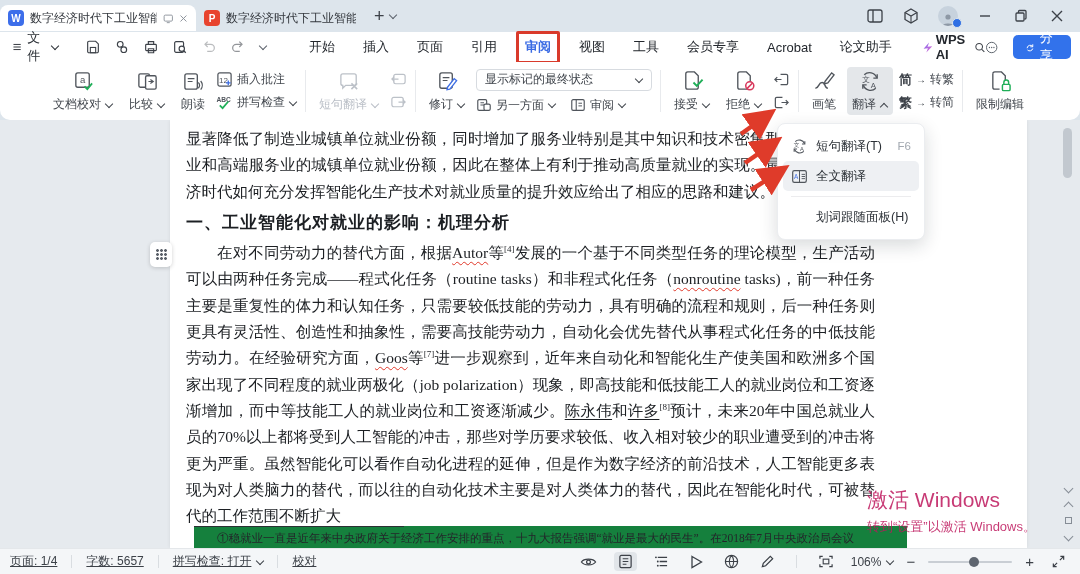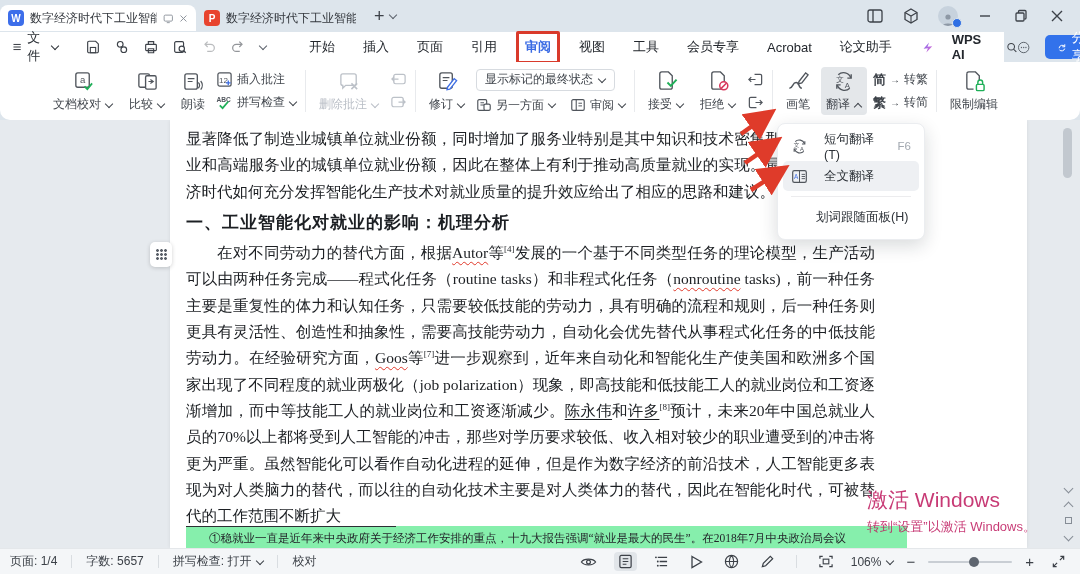--- a/index.html
+++ b/index.html
@@ -19,62 +19,62 @@
   .tab-mini { color:#8a9099; font-size:11px; }
   .newtab { display:flex; align-items:center; gap:4px; margin-left:10px; color:#3c4148; font-size:18px; }
   .tb-right { margin-left:auto; display:flex; align-items:center; gap:18px; padding-right:14px; }
   .tb-ic { width:18px; height:18px; display:block; }
   .avatar-wrap { position:relative; width:20px; height:20px; }
   .avatar { width:20px; height:20px; border-radius:50%; background:#c7d2dd; display:flex; align-items:flex-end; justify-content:center; overflow:hidden; }
   .avatar svg { width:14px; height:14px; }
   .av-badge { position:absolute; right:-4px; bottom:-2px; width:10px; height:10px; border-radius:50%; background:#2f6fe4; border:1.5px solid #dde5ec; }
 
   
-  .menubar { position:absolute; top:32px; left:0; width:1004px; height:30px; background:#fff; display:flex; align-items:center; font-size:13px; }
+  .menubar { position:absolute; top:32px; left:0; width:1080px; height:30px; background:#fff; display:flex; align-items:center; font-size:13px; }
   .file-btn { display:flex; align-items:center; gap:5px; padding:0 10px 0 12px; color:#2b3036; }
   .vdiv { width:1px; height:16px; background:#e3e6ea; margin:0 6px; }
   .qicons { display:flex; align-items:center; gap:13px; padding:0 6px; }
   .qicons svg { width:16px; height:16px; display:block; }
   .menu-tabs { display:flex; align-items:center; gap:28px; margin-left:36px; color:#23272d; }
   .menu-tab { cursor:default; white-space:nowrap; }
   .menu-tab.active { color:#3a6be4; font-weight:bold; position:relative; }
   .red-box { position:absolute; left:-9px; top:-7px; right:-9px; bottom:-8px; border:3px solid #d93a2b; border-radius:2px; }
-  .ai-zone { display:flex; align-items:center; gap:18px; margin-left:18px; }
+  .ai-zone { display:flex; align-items:center; gap:2px; margin-left:18px; }
   .share-zone { margin-left:auto; display:flex; align-items:center; gap:14px; padding-right:10px; }
   .share-btn { display:flex; align-items:center; gap:5px; background:#3272eb; color:#fff; font-size:13px; height:24px; padding:0 12px; border-radius:5px; }
 
   
   .ribbon { position:absolute; top:62px; left:0; width:1080px; height:58px; background:#fff; border-radius:0 0 10px 10px; display:flex; align-items:center; padding:0 4px 0 40px; }
   .rgroup { display:flex; align-items:center; gap:6px; padding:0 8px; }
   .rdiv { width:1px; height:42px; background:#e8eaed; }
   .rbtn { display:flex; flex-direction:column; align-items:center; justify-content:center; gap:3px; font-size:12px; color:#41464d; padding:2px 5px; border-radius:4px; white-space:nowrap; }
   .rbtn .ico { height:24px; display:flex; align-items:center; }
   .rbtn.disabled { color:#b9bec6; }
   .rbtn.pressed { background:#e4e7ea; }
   .rcol { display:flex; flex-direction:column; justify-content:center; gap:6px; }
   .rrow { display:flex; align-items:center; gap:4px; font-size:12px; color:#41464d; white-space:nowrap; }
   .rrow.disabled { color:#b9bec6; }
-  .combobox { display:flex; align-items:center; justify-content:space-between; width:139px; height:22px; border:1px solid #d7dbe0; border-radius:4px; padding:0 8px; font-size:12px; color:#41464d; background:#fff; }
+  .combobox { display:flex; align-items:center; justify-content:space-between; width:176px; height:22px; border:1px solid #d7dbe0; border-radius:4px; padding:0 8px; font-size:12px; color:#41464d; background:#fff; }
   .chev { display:inline-block; width:8px; height:8px; position:relative; }
   .chev::after { content:""; position:absolute; left:1px; top:0; width:5px; height:5px; border-right:1.3px solid currentColor; border-bottom:1.3px solid currentColor; transform:rotate(45deg); }
   .chev.up::after { transform:rotate(-135deg); top:3px; }
   .han-ic { font-size:13px; font-weight:bold; color:#3c4148; line-height:1; }
   .mini-arrow { font-size:10px; color:#3c4148; }
 
   
   .docarea { position:absolute; top:120px; left:0; width:1080px; height:428px; background:#e6eaee; overflow:hidden; }
   .page { position:absolute; left:170px; top:0; width:857px; height:428px; background:#fff; box-shadow:0 0 4px rgba(0,0,0,.08); overflow:hidden; }
   .textcol { margin:6px 152px 0 16px; font-family:"Liberation Serif","DejaVu Serif",serif; font-size:15.5px; line-height:26.3px; color:#1c1f23; text-align:justify; }
   .doc-para { text-align:justify; }
   .doc-para.indent { text-indent:2em; }
   .doc-heading { font-weight:bold; font-size:17px; margin:5px 0 4px 0; letter-spacing:1px; }
   .textcol sup { font-size:9px; vertical-align:super; line-height:0; }
   .run-u { text-decoration:underline; text-underline-offset:3px; }
   .run-wavy { text-decoration:underline; text-decoration-style:wavy; text-decoration-color:#e0382a; text-decoration-thickness:1px; text-underline-offset:3px; }
-  .footnote-block { position:absolute; left:16px; right:120px; bottom:0; background:#86efac; padding-bottom:2px; }
+  .footnote-block { position:absolute; left:24px; right:120px; bottom:0; background:#15803d; padding-bottom:2px; }
   .footnote-sep { width:210px; border-top:1.5px solid #2c2f33; margin-bottom:4px; }
   .footnote-text { font-family:"Liberation Serif","DejaVu Serif",serif; font-size:11.5px; color:#23262a; text-indent:2em; line-height:15px; white-space:nowrap; overflow:hidden; }
   .watermark { position:absolute; right:44px; bottom:12px; color:#be185d; opacity:.85; text-align:left; pointer-events:none; }
   .watermark .w1 { font-size:21px; }
   .watermark .w2 { font-size:13px; margin-top:4px; }
   .scroll-thumb { position:absolute; right:8px; top:8px; width:9px; height:50px; border-radius:5px; background:#c2c8cf; }
   .scroll-nav { position:absolute; right:7px; bottom:8px; display:flex; flex-direction:column; align-items:center; gap:9px; color:#868d96; }
   .snav-glyph { width:9px; height:7px; position:relative; }
   .snav-glyph::after { content:""; position:absolute; left:1px; top:0; width:6px; height:6px; border-right:1.5px solid currentColor; border-bottom:1.5px solid currentColor; transform:rotate(45deg); }
   .snav-glyph.up::after { transform:rotate(-135deg); top:2px; }
@@ -86,33 +86,33 @@
     radial-gradient(circle at 9.5px 1.5px,#5a6069 1.3px,transparent 1.5px),
     radial-gradient(circle at 1.5px 5.5px,#5a6069 1.3px,transparent 1.5px),
     radial-gradient(circle at 5.5px 5.5px,#5a6069 1.3px,transparent 1.5px),
     radial-gradient(circle at 9.5px 5.5px,#5a6069 1.3px,transparent 1.5px),
     radial-gradient(circle at 1.5px 9.5px,#5a6069 1.3px,transparent 1.5px),
     radial-gradient(circle at 5.5px 9.5px,#5a6069 1.3px,transparent 1.5px),
     radial-gradient(circle at 9.5px 9.5px,#5a6069 1.3px,transparent 1.5px); }
 
   
   .dropdown { position:absolute; left:777px; top:123px; width:148px; background:#fff; border:1px solid #ebedf0; border-radius:8px; box-shadow:0 6px 18px rgba(20,30,40,.16); padding:7px 5px; z-index:40; }
-  .dd-item { display:flex; align-items:center; gap:16px; height:30px; padding:0 8px; font-size:12.5px; color:#2b3036; border-radius:5px; }
+  .dd-item { display:flex; align-items:center; gap:8px; height:30px; padding:0 8px; font-size:12.5px; color:#2b3036; border-radius:5px; }
   .dd-item.hl { background:#eef0f3; }
   .dd-item .dd-ico { width:17px; height:17px; flex:0 0 17px; }
   .dd-item .sc { margin-left:auto; color:#a2a8b0; font-size:11.5px; }
   .dd-sep { height:1px; background:#ececee; margin:5px 8px; }
   .dd-item.noicon { padding-left:33px; }
 
   
   .arrows-svg { position:absolute; left:728px; top:94px; width:78px; height:102px; z-index:60; pointer-events:none; }
 
   
   .statusbar { position:absolute; top:548px; left:0; width:1080px; height:26px; background:#f4f6f8; border-top:1px solid #e4e7ea; display:flex; align-items:center; font-size:12px; color:#3c4148; padding:0 10px; }
-  .sb-left { display:flex; align-items:center; gap:10px; }
+  .sb-left { display:flex; align-items:center; gap:10px;text-decoration:underline; }
   .sb-div { width:1px; height:13px; background:#d9dde1; margin:0 4px; }
   .sb-right { margin-left:auto; display:flex; align-items:center; gap:13px; }
   .sb-right svg { display:block; }
   .sb-ic { padding:2px 4px; border-radius:4px; display:flex; align-items:center; }
   .sb-ic.sel { background:#e1e5e9; }
   .zoom-track { width:84px; height:2px; background:#c9ced4; border-radius:1px; position:relative; }
   .zoom-dot { position:absolute; left:48%; top:-4px; width:10px; height:10px; border-radius:50%; background:#5f6670; }
   .sb-sign { font-size:15px; color:#3c4148; line-height:1; }
 </style>
 </head>
@@ -315,21 +315,21 @@
   <div class="rdiv"></div>
   <div class="rgroup">
     <div class="rbtn disabled">
       <span class="ico">
           <svg width="23" height="23" viewBox="0 0 24 24">
             <path d="M3 6 a2 2 0 0 1 2-2 h12 a2 2 0 0 1 2 2 v8 a2 2 0 0 1-2 2 h-9 l-3 3 v-3 h0 a2 2 0 0 1-2-2 Z" fill="none" stroke="#bcc1c8" stroke-width="1.4"></path>
             <path d="M14 14 l6 6 M20 14 l-6 6" stroke="#bcc1c8" stroke-width="1.6"></path>
           </svg>
         </span>
       <span class="rrow disabled">
-          <span>删除批注</span>
+          <span>短句翻译</span>
           <span class="chev"></span>
         </span>
     </div>
     <div class="rcol" style="gap:8px">
       <svg width="17" height="15" viewBox="0 0 18 15">
           <rect x="4" y="2" width="12" height="10" rx="2" fill="none" stroke="#bcc1c8" stroke-width="1.3"></rect>
           <path d="M9 7 h-7 M4.5 4.5 L2 7 l2.5 2.5" fill="none" stroke="#bcc1c8" stroke-width="1.3"></path>
         </svg>
       <svg width="17" height="15" viewBox="0 0 18 15">
           <rect x="2" y="2" width="12" height="10" rx="2" fill="none" stroke="#bcc1c8" stroke-width="1.3"></rect>

